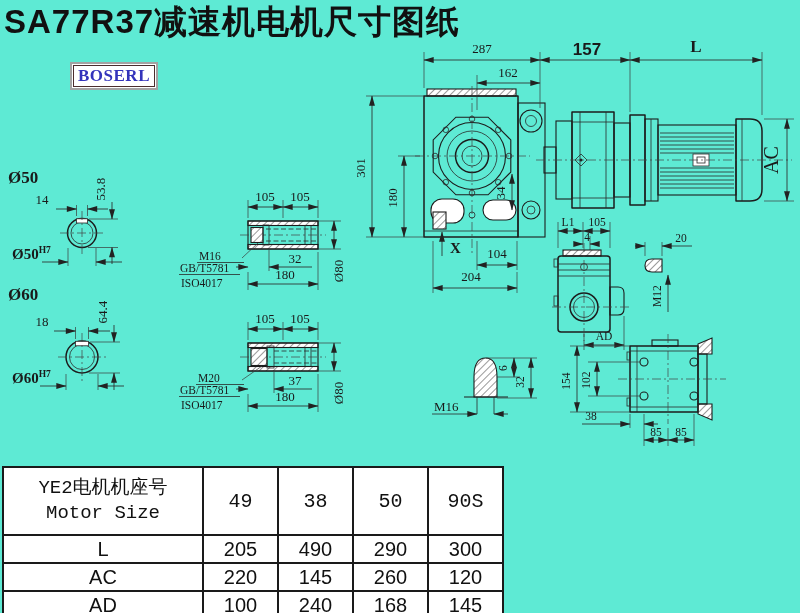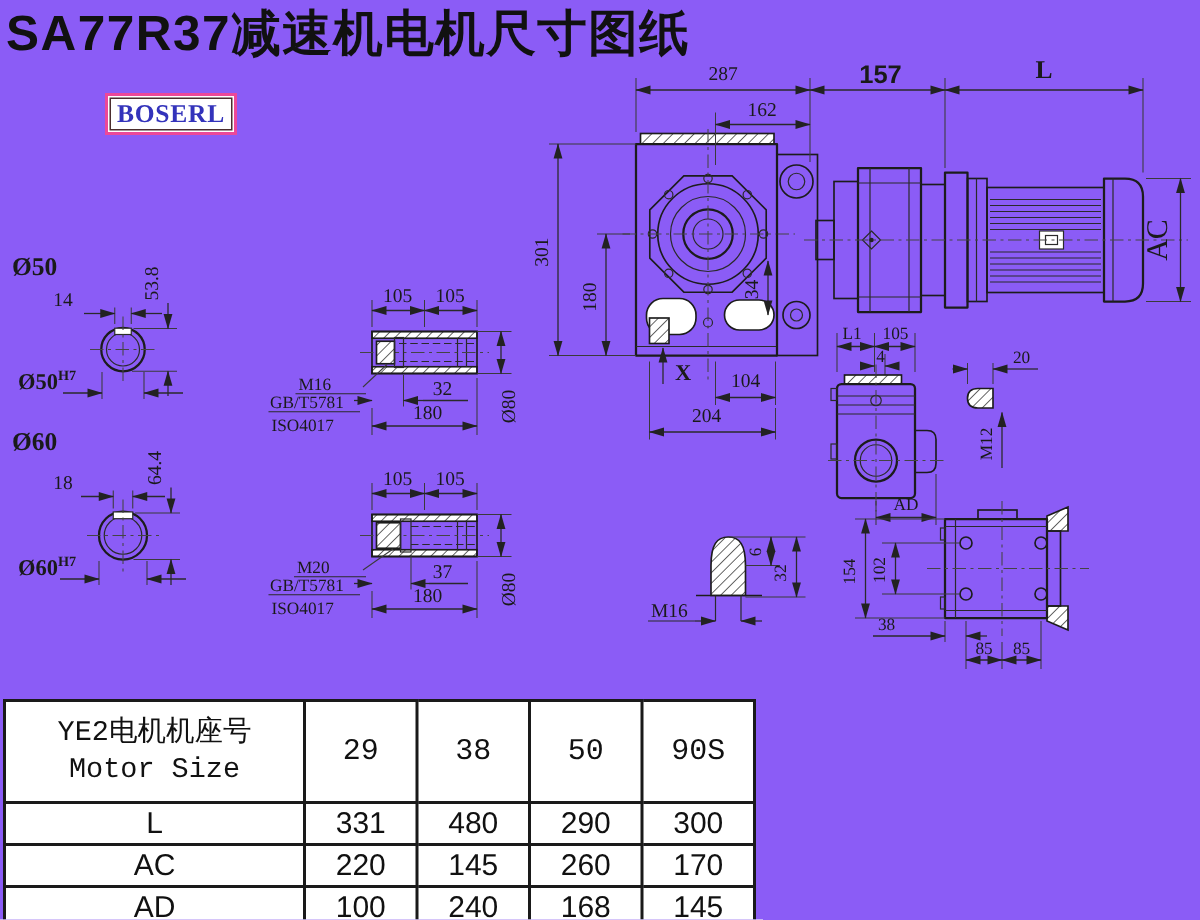--- a/index.html
+++ b/index.html
@@ -1,20 +1,20 @@
 <!DOCTYPE html>
 <html><head>
 <meta charset="utf-8">
 <style>
   html,body{margin:0;padding:0;background:#f8f8f8;}
-  #canvas{position:relative;width:800px;height:613px;background:#8b5cf6;overflow:hidden;
+  #canvas{position:relative;width:800px;height:613px;background:#5eead4;overflow:hidden;
           font-family:"Liberation Sans",sans-serif;}
   #title{position:absolute;left:4px;top:0px;font-size:33px;font-weight:900;color:#111;
          letter-spacing:1px;font-family:"Liberation Sans",sans-serif;white-space:nowrap;}
-  #logo{position:absolute;left:70px;top:62px;border:2px solid #ec4899;padding:1px;background:#fff;}
+  #logo{position:absolute;left:70px;top:62px;border:2px solid #a3a3a3;padding:1px;background:#fff;}
   #logo .inner{border:1px solid #4a2d2d;padding:0px 4px;font-family:"Liberation Serif",serif;
          font-weight:700;font-size:17px;color:#3333bb;letter-spacing:.5px;line-height:20px;}
   svg{position:absolute;left:0;top:0;}
   .s-main{stroke:#1c1c1c;stroke-width:1.5;fill:none;stroke-linejoin:round;}
   .s-med{stroke:#1c1c1c;stroke-width:1.1;fill:none;}
   .s-thin{stroke:#2a2a2a;stroke-width:.8;fill:none;}
   .s-ext{stroke:#3a3a3a;stroke-width:.7;fill:none;}
   .s-dim{stroke:#2a2a2a;stroke-width:.85;fill:none;}
   .s-cl{stroke:#444;stroke-width:.7;fill:none;stroke-dasharray:9 3 2 3;}
   .s-dash{stroke:#2a2a2a;stroke-width:.8;fill:none;stroke-dasharray:5 2.5;}
@@ -399,38 +399,38 @@
     </g>
   </svg>
 
   <table id="spec">
     <tbody>
         <tr class="rh">
       <td class="hdr c0">
         <div>YE2电机机座号</div>
         <div>Motor Size</div>
       </td>
-      <td class="cv">29</td>
+      <td class="cv">49</td>
       <td class="cv">38</td>
       <td class="cv">50</td>
       <td class="cv">90S</td>
     </tr>
     <tr class="rr">
       <td class="c0">L</td>
-      <td>331</td>
-      <td>480</td>
+      <td>205</td>
+      <td>490</td>
       <td>290</td>
       <td>300</td>
     </tr>
     <tr class="rr">
       <td class="c0">AC</td>
       <td>220</td>
       <td>145</td>
       <td>260</td>
-      <td>170</td>
+      <td>120</td>
     </tr>
     <tr class="rr">
       <td class="c0">AD</td>
       <td>100</td>
       <td>240</td>
       <td>168</td>
       <td>145</td>
     </tr>
   </tbody>
     </table>

